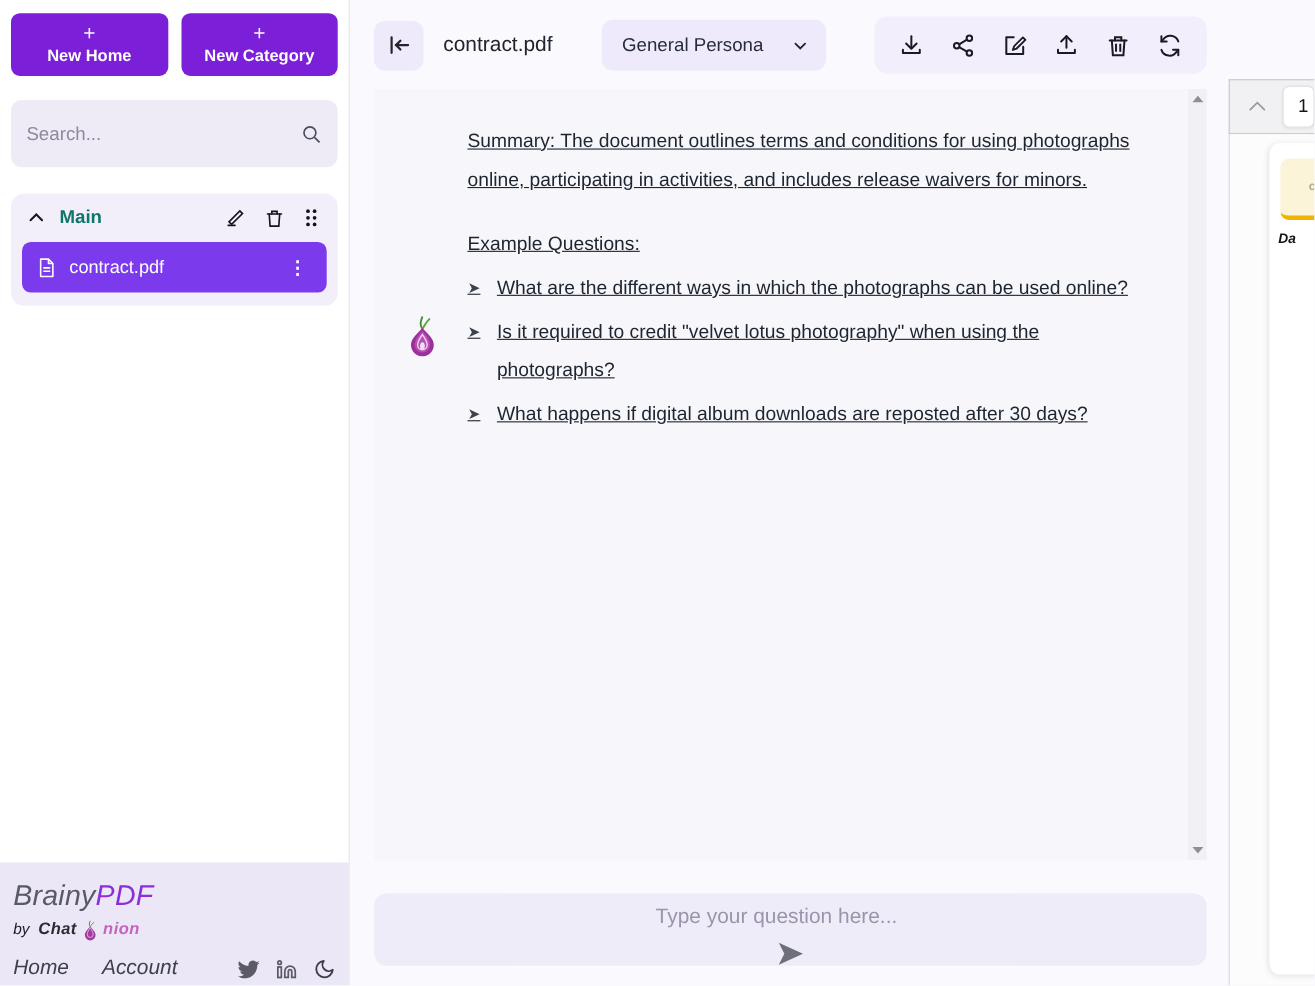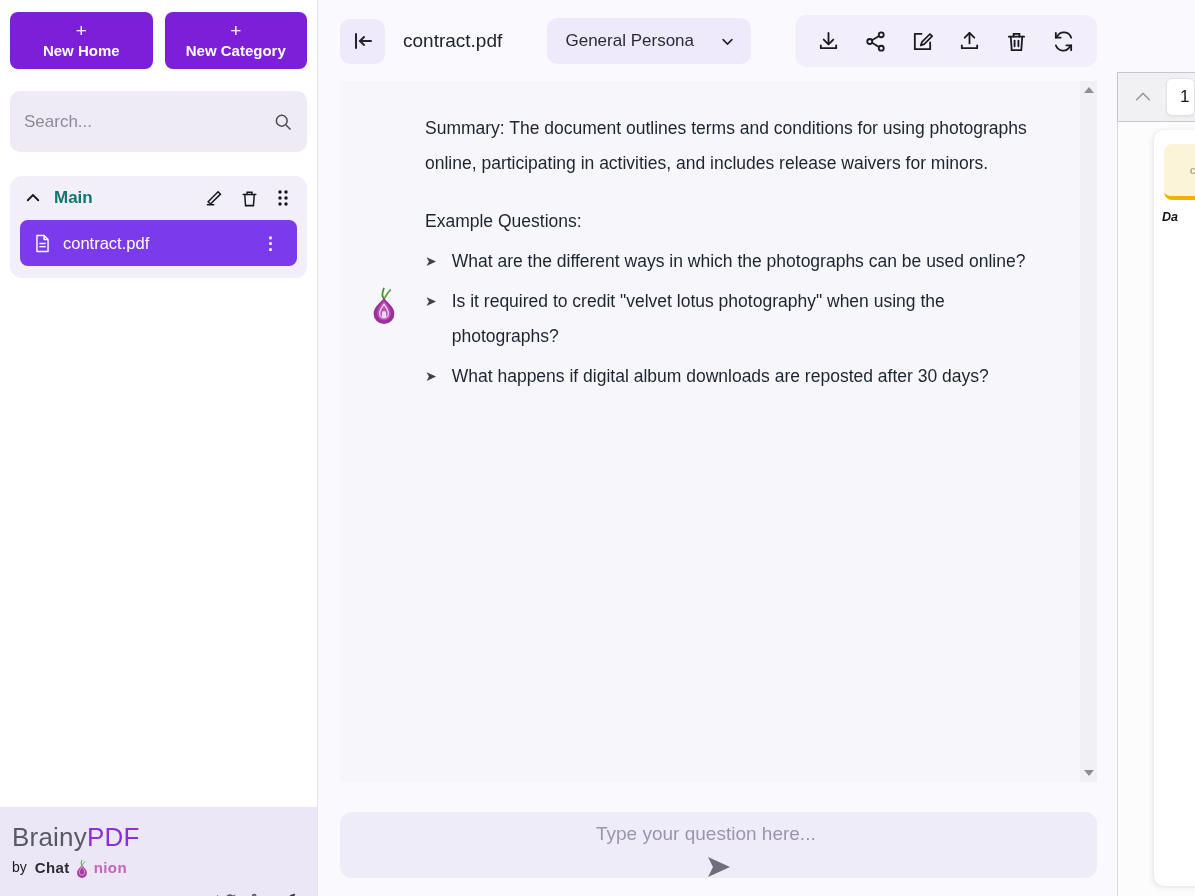--- a/index.html
+++ b/index.html
@@ -16,47 +16,47 @@
   .search-box { margin: 22px 10px 0 10px; background: #eeebf7; border-radius: 10px; height: 61px; display: flex; align-items: center; padding: 0 14px; }
   .search-box input { flex: 1; border: none; background: transparent; outline: none; font-size: 17px; color: #3a3a44; font-family: inherit; }
   .search-box input::placeholder { color: #8d8a99; }
   .category { margin: 24px 10px 0 10px; background: #f2effa; border-radius: 12px; padding: 10px 10px 12px 10px; }
   .cat-header { display: flex; align-items: center; padding: 2px 6px 12px 4px; }
   .cat-name { font-size: 17px; font-weight: 700; color: #0f766e; margin-left: 12px; }
   .cat-actions { margin-left: auto; display: flex; align-items: center; gap: 16px; }
   .file-row { background: #7c3aed; border-radius: 8px; height: 46px; display: flex; align-items: center; padding: 0 14px; color: #fff; gap: 12px; cursor: pointer; }
   .file-name { font-size: 16.5px; }
   .kebab { margin-left: auto; font-size: 17px; font-weight: 700; letter-spacing: 0; line-height: 1; padding: 2px 4px; cursor: pointer; }
-  .side-footer { margin-top: auto; background: #ebe7f6; padding: 15px 12px 8px 12px; height: 89px; }
+  .side-footer { margin-top: auto; background: #ebe7f6; padding: 15px 12px 8px 12px; height: 112px; font-style: italic; }
   .brand { font-size: 26px; font-weight: 500; letter-spacing: .2px; }
   .brand .b1 { color: #5a5a64; }
   .brand .b2 { color: #8b2fd9; }
   .byline { margin-top: 6px; display: flex; align-items: flex-start; gap: 8px; }
   .byline .by { font-size: 14px; color: #1c1c22; }
   .logo-file { font-size: 15px; font-weight: 700; color: #2b2b31; letter-spacing: .4px; }
   .logo-nion { font-size: 15px; font-weight: 700; color: #c364c0; letter-spacing: .4px; }
-  .footer-links { display: flex; align-items: flex-start; margin-top: 15px; }
+  .footer-links { display: flex; align-items: flex-end; margin-top: 15px; }
   .footer-link { font-size: 19px; color: #3f3f49; text-decoration: none; margin-right: 30px; cursor: pointer; }
   .social { margin-left: auto; display: flex; align-items: center; gap: 15px; }
 
   
   .main { flex: 1; display: flex; flex-direction: column; background: #faf9fd; min-width: 0; }
   .topbar { display: flex; align-items: center; padding: 15px 20px 0 22px; gap: 18px; }
   .collapse-btn { width: 45px; height: 45px; background: #efeafb; border: none; border-radius: 10px; display: flex; align-items: center; justify-content: center; cursor: pointer; }
   .doc-title { font-size: 19px; color: #20242e; }
   .topbar .spacer { flex: 1; }
   .persona { background: #efeafb; border-radius: 10px; height: 46px; display: flex; align-items: center; gap: 26px; padding: 0 16px 0 18px; font-size: 17px; color: #272c38; cursor: pointer; }
   .icon-pill { margin-left: 26px; background: #f2eefb; border-radius: 12px; height: 52px; display: flex; align-items: center; gap: 24px; padding: 0 22px; }
   .tool-btn { background: transparent; border: none; padding: 0; display: flex; align-items: center; justify-content: center; cursor: pointer; }
 
   .chat-scroll { position: relative; flex: 1; margin: 14px 20px 0 22px; background: #f7f6fa; overflow: hidden; }
   .scrollbar { position: absolute; top: 0; right: 0; bottom: 0; width: 17px; background: #f1f0f5; display: flex; flex-direction: column; justify-content: space-between; align-items: center; padding: 6px 0; }
   .tri-up { width: 0; height: 0; border-left: 5px solid transparent; border-right: 5px solid transparent; border-bottom: 6px solid #8e8e96; cursor: pointer; }
   .tri-down { width: 0; height: 0; border-left: 5px solid transparent; border-right: 5px solid transparent; border-top: 6px solid #8e8e96; cursor: pointer; }
-  .message { position: relative; padding: 30px 40px 0 85px; }
+  .message { position: relative; padding: 30px 40px 0 85px; text-decoration: underline; }
   .avatar { position: absolute; left: 25px; top: 205px; width: 38px; height: 38px; }
   .msg-text { font-size: 17.5px; line-height: 35px; color: #1c2530; max-width: 625px; }
   .questions-label { margin-top: 23px; }
   .q-item { display: flex; gap: 15px; margin-top: 5px; }
   .q-arrow { color: #3c434c; font-size: 14px; line-height: 35px; }
   .q-text { max-width: 588px; }
 
   .input-bar { margin: 30px 20px 18px 22px; background: #efecf9; border-radius: 12px; height: 66px; display: flex; align-items: center; padding: 0 24px; flex-direction: column; }
   .input-bar input { flex: 1; border: none; background: transparent; outline: none; font-size: 19px; color: #3a3a44; font-family: inherit; }
   .input-bar input::placeholder { color: #9b94ab; }

